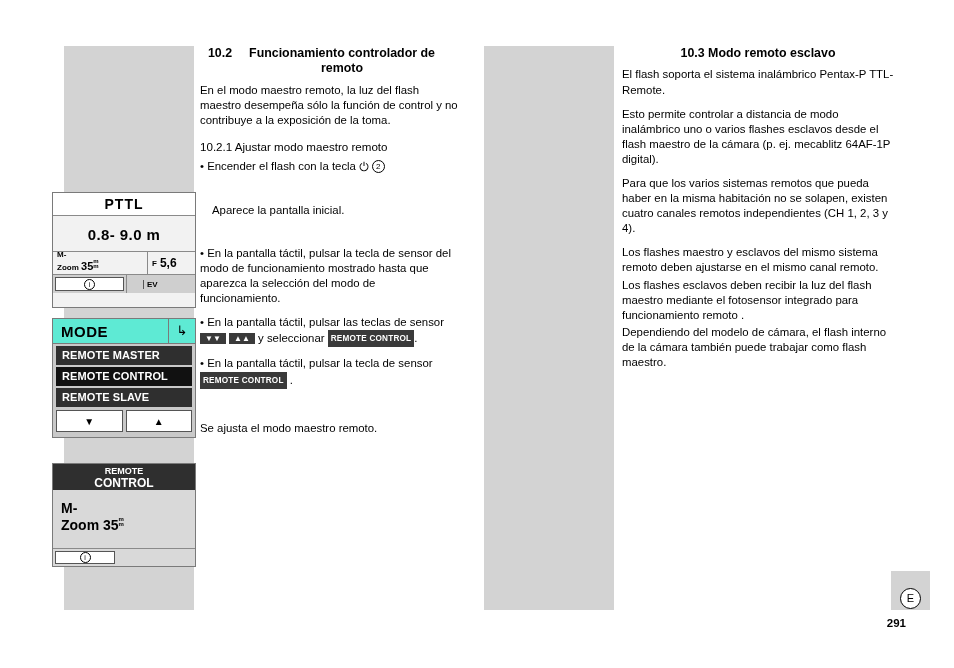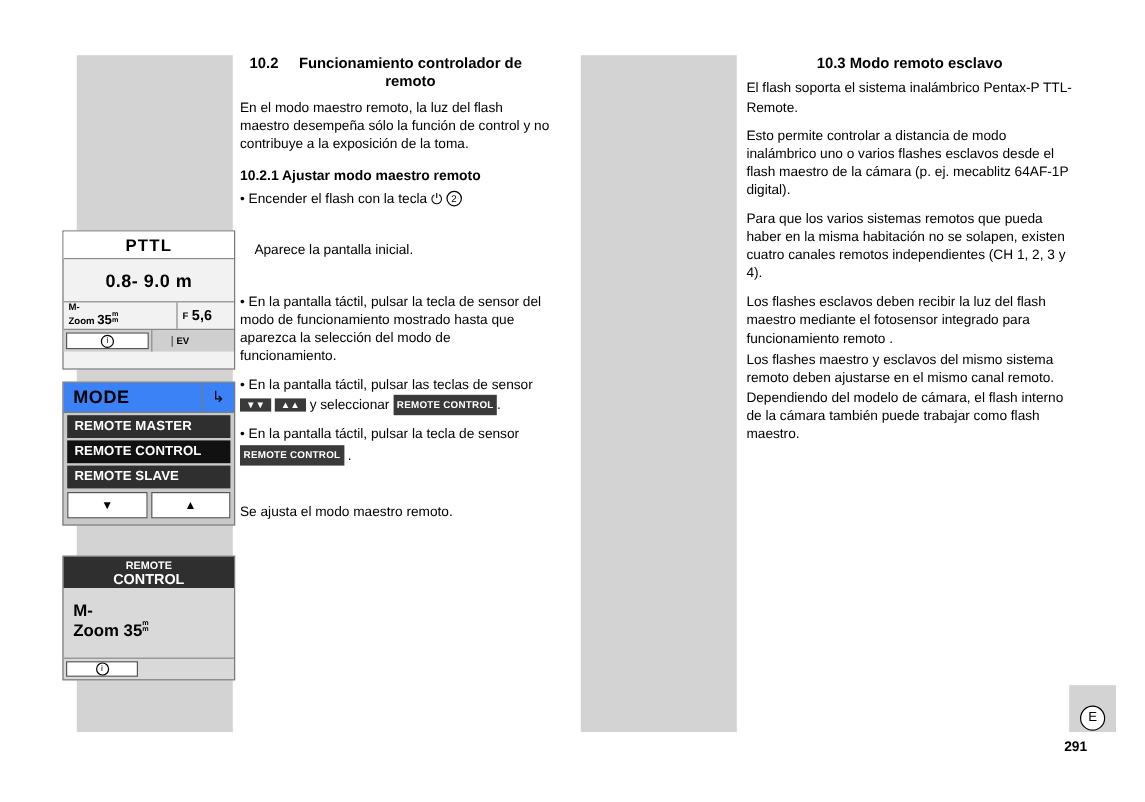--- a/index.html
+++ b/index.html
@@ -19,21 +19,21 @@
 
   
   .col{position:absolute;font-size:11.4px;line-height:15.1px;color:#000;}
   #col-a{left:200px;top:46px;width:258px;}
   #col-b{left:622px;top:46px;width:272px;}
 
   h2.head{
     font-size:12.4px;font-weight:bold;margin:0 0 6px 0;line-height:15.4px;text-align:center;
   }
   h3.sub{
-    font-size:11.6px;font-weight:bold;margin:12px 0 4px 0;line-height:14.6px;
+    font-size:11.6px;font-weight:normal;margin:12px 0 4px 0;line-height:14.6px;
   }
   p.para{margin:0 0 9px 0;}
   p.tight{margin:0 0 2px 0;}
 
   
   .keylabel{
     display:inline-block;background:#3a3a3a;color:#fff;
     font-size:8.2px;font-weight:bold;letter-spacing:.2px;
     padding:1px 3px 1px 3px;vertical-align:1px;
     font-family:"Liberation Sans", sans-serif;
@@ -94,21 +94,21 @@
     padding-left:16px;font-size:8px;font-weight:bold;border-left:1px solid #8a8a8a;
   }
   .icn-i{
     display:inline-block;border:1px solid #000;border-radius:50%;
     width:9px;height:9px;line-height:9px;text-align:center;font-size:7px;
   }
 
   
   #lcd2{top:318px;height:120px;background:#c9c9c9;}
   .lcd2-top{
-    display:flex;align-items:center;height:24px;background:#3b82f6;
+    display:flex;align-items:center;height:24px;background:#5eead4;
     border-bottom:1px solid #7a7a7a;
   }
   .lcd2-mode{
     flex:1;font-size:15px;font-weight:bold;padding-left:8px;letter-spacing:.5px;
   }
   .lcd2-ret{
     width:26px;text-align:center;font-size:13px;border-left:1px solid #7a7a7a;
     height:100%;line-height:24px;
   }
   .lcd2-item{
@@ -259,22 +259,22 @@
     </p>
 
     <p class="para" style="margin-top:32px;">Se ajusta el modo maestro remoto.</p>
   </div>
 
   <div class="col" id="col-b">
     <h2 class="head">10.3 Modo remoto esclavo</h2>
     <p class="para">El flash soporta el sistema inalámbrico Pentax-P TTL-Remote.</p>
     <p class="para">Esto permite controlar a distancia de modo inalámbrico uno o varios flashes esclavos desde el flash maestro de la cámara (p. ej. mecablitz 64AF-1P digital).</p>
     <p class="para">Para que los varios sistemas remotos que pueda haber en la misma habitación no se solapen, existen cuatro canales remotos independientes (CH 1, 2, 3 y 4).</p>
+    <p class="tight">Los flashes maestro y esclavos del mismo sistema remoto deben ajustarse en el mismo canal remoto.</p>
     <p class="tight">Los flashes esclavos deben recibir la luz del flash maestro mediante el fotosensor integrado para funcionamiento remoto .</p>
-    <p class="tight">Los flashes maestro y esclavos del mismo sistema remoto deben ajustarse en el mismo canal remoto.</p>
     <p class="para">Dependiendo del modelo de cámara, el flash interno de la cámara también puede trabajar como flash maestro.</p>
   </div>
 
   <div id="lang-box"></div>
   <div id="lang-circle">E</div>
   <div id="page-num">291</div>
 
 </div>
 
 </body></html>

